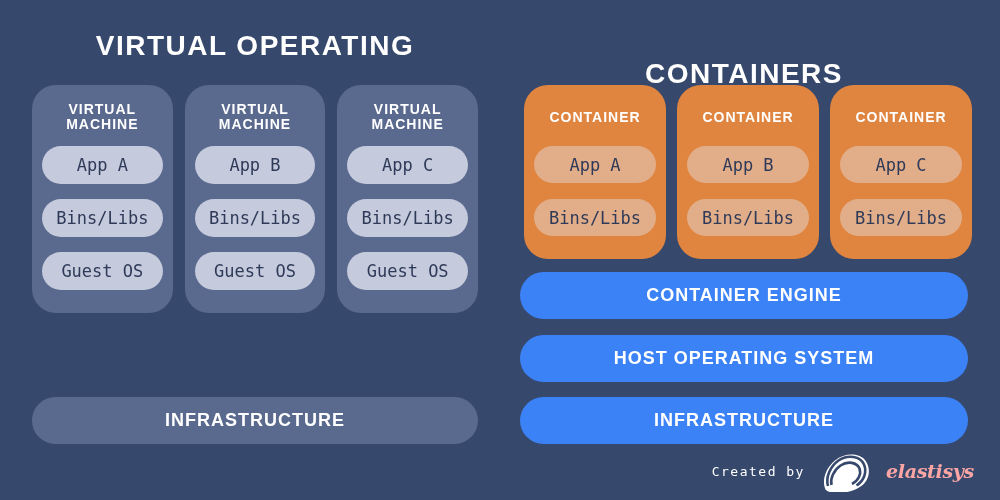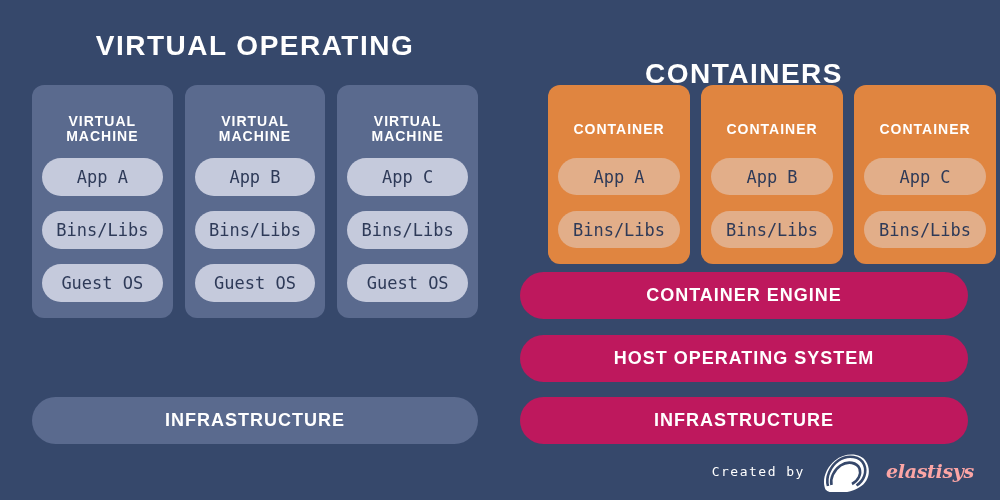--- a/index.html
+++ b/index.html
@@ -14,24 +14,24 @@
     color:#ffffff; font-weight:bold; font-size:28px; letter-spacing:1.5px;
   }
   #vm-title { left:32px; width:446px; }
   #ct-title { left:520px; width:448px;margin-top:28px; }
 
   .vm-grid {
     position:absolute; left:32px; top:85px; width:446px; height:228px;
     display:grid; grid-template-columns:repeat(3,1fr); gap:12px;
   }
   .ct-grid {
-    position:absolute; left:548px; top:85px; width:448px; height:174px;
+    position:absolute; left:524px; top:85px; width:448px; height:174px;
     display:grid; grid-template-columns:repeat(3,1fr); gap:11px;
   }
-  .card { border-radius:12px; padding:16px 10px; box-sizing:border-box; }
+  .card { border-radius:24px; padding:4px 10px; box-sizing:border-box; }
   .vm-card { background:#5A6A8E; }
   .ct-card { background:#E08540; }
   .card-header {
     color:#ffffff; font-weight:bold; font-size:14px; line-height:15px;
     letter-spacing:1px; text-align:center;
   }
   .vm-card .card-header { margin-top:13px; }
   .ct-card .card-header { margin-top:21px; }
   .pill {
     height:38px; border-radius:19px;
@@ -42,21 +42,21 @@
   .vm-card .pill.first { margin-top:14px; }
   .ct-card .pill { background:#E2AE89; height:37px; margin-top:16px; }
   .ct-card .pill.first { margin-top:21px; }
 
   .bar {
     position:absolute; height:47px; border-radius:24px;
     display:flex; align-items:center; justify-content:center;
     color:#ffffff; font-weight:bold; font-size:18px; letter-spacing:1px;
   }
   .bar.slate { left:32px; width:446px; background:#5A6A8E; }
-  .bar.orange { left:520px; width:448px; background:#be185d; }
+  .bar.orange { left:520px; width:448px; background:#3b82f6; }
   #hypervisor-bar { top:334px; }
   #vm-infrastructure-bar { top:397px; }
   #container-engine-bar { top:272px; }
   #host-os-bar { top:335px; }
   #ct-infrastructure-bar { top:397px; }
 
   .footer {
     position:absolute; right:26px; top:450px; height:42px;
     display:flex; align-items:center; gap:17px;
   }

